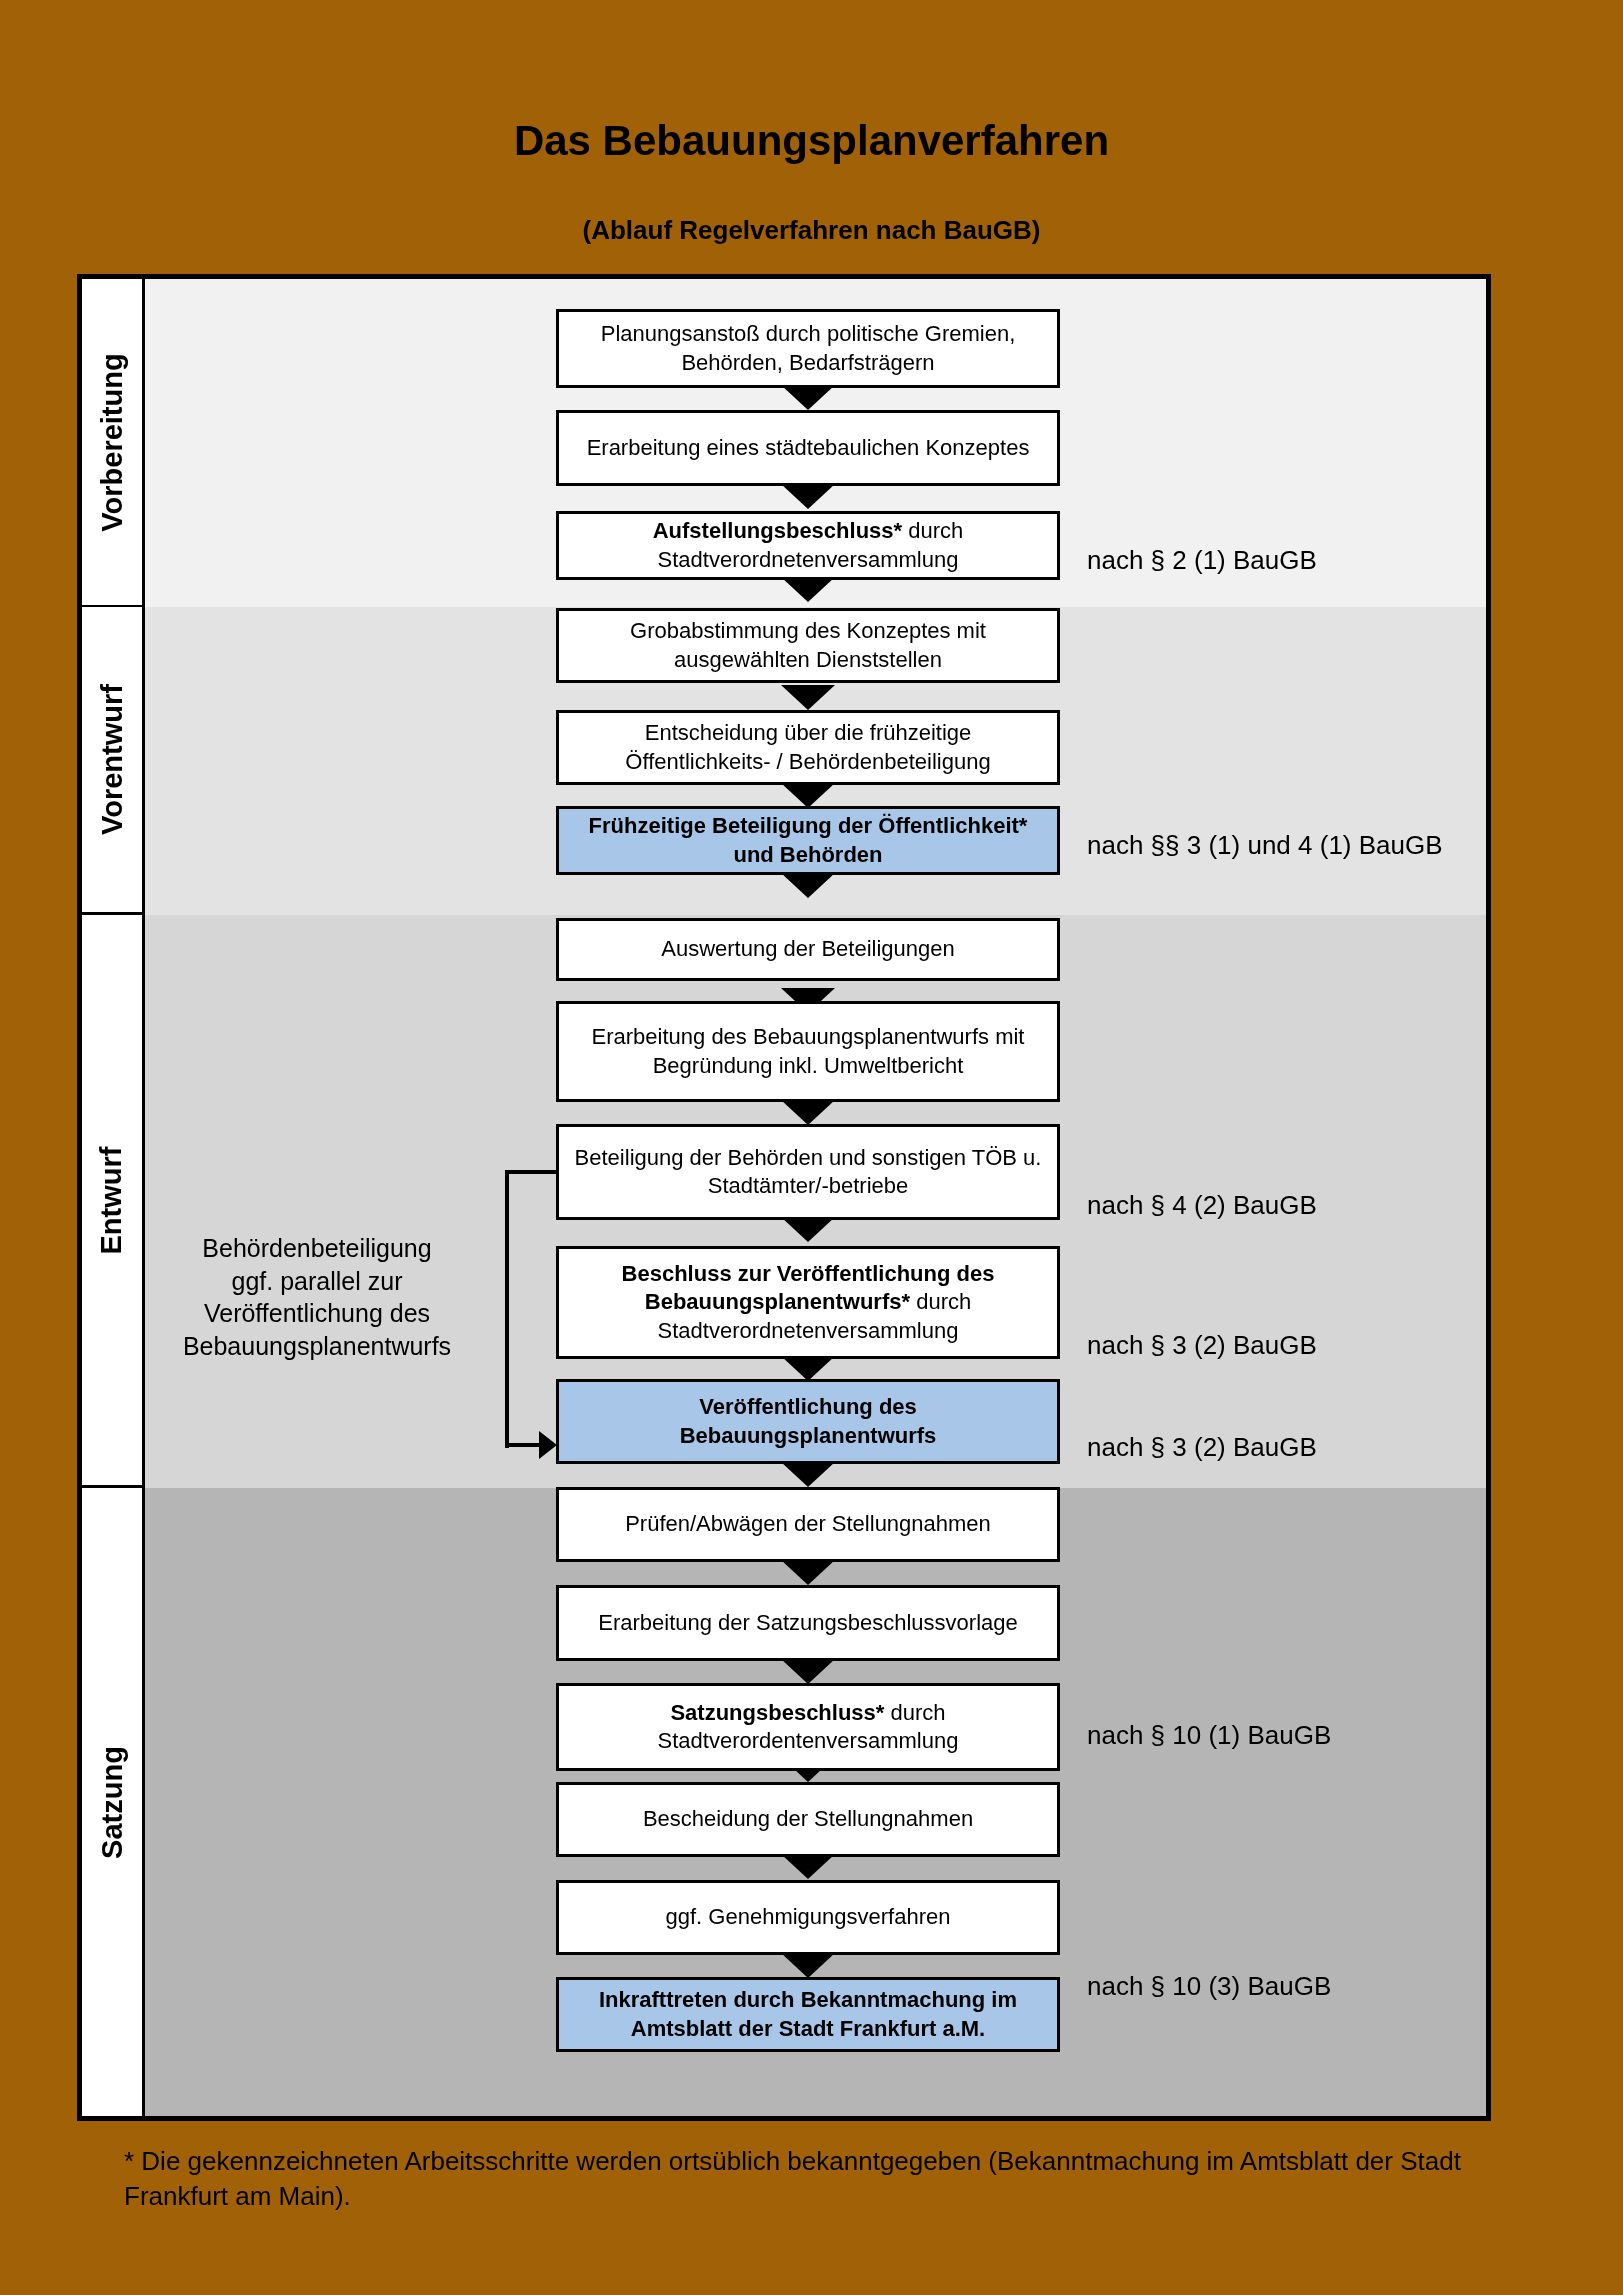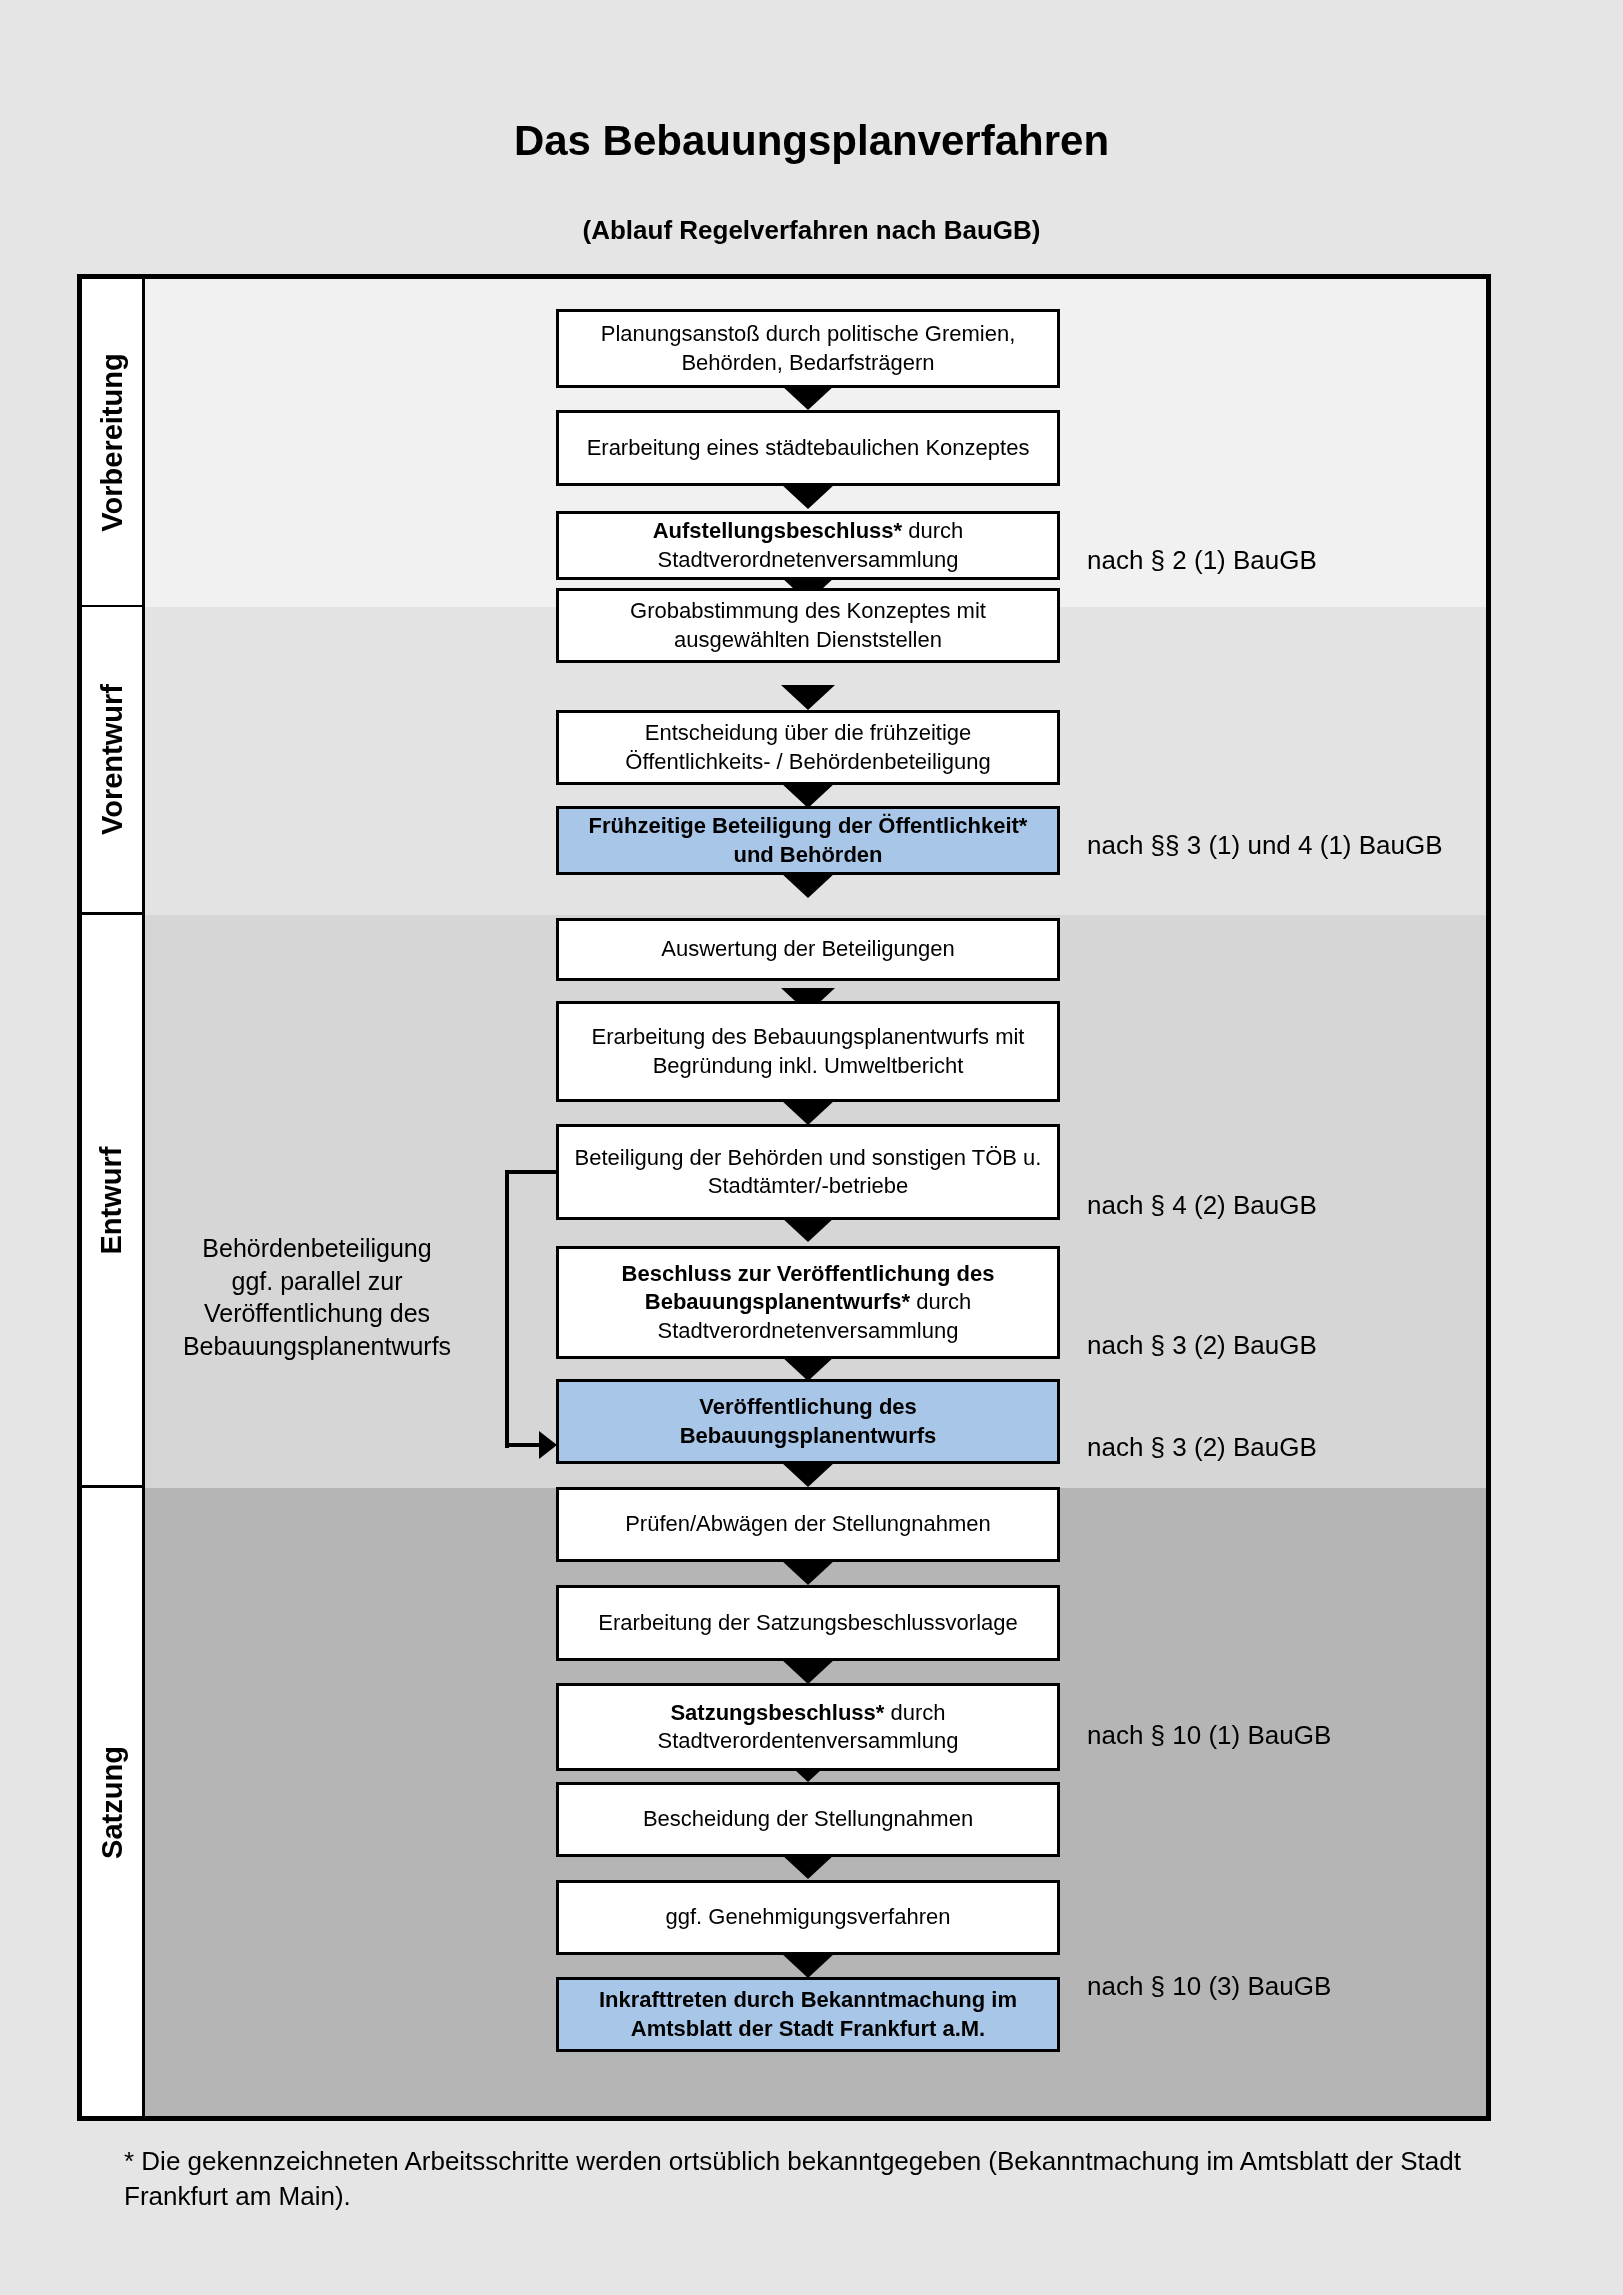--- a/index.html
+++ b/index.html
@@ -1,17 +1,17 @@
 <!DOCTYPE html>
 <html style="font-size:10.5px"><head>
 <meta charset="utf-8">
 <style>
   html,body{margin:0;padding:0;background:#ffffff;}
   .page{
-    position:relative;width:1623px;height:2295px;background:#e5e5e5;
+    position:relative;width:1623px;height:2295px;background:#a16207;
     font-family:"Liberation Sans",sans-serif;color:#000;overflow:hidden;
   }
   .title{
     position:absolute;top:117px;left:0;width:1623px;text-align:center;
     font-size:42px;font-weight:bold;letter-spacing:0px;
   }
   .subtitle{
     position:absolute;top:215px;left:0;width:1623px;text-align:center;
     font-size:26px;font-weight:bold;
   }
@@ -102,21 +102,21 @@
 
   <div class="box" style="top:309px;height:79px;">
     <div><span class="bd"></span><span>Planungsanstoß durch politische Gremien, Behörden, Bedarfsträgern</span></div>
   </div>
   <div class="box" style="top:410px;height:76px;">
     <div><span class="bd"></span><span>Erarbeitung eines städtebaulichen Konzeptes</span></div>
   </div>
   <div class="box" style="top:511px;height:69px;">
     <div><span class="bd">Aufstellungsbeschluss*</span><span> durch Stadtverordnetenversammlung</span></div>
   </div>
-  <div class="box" style="top:588px;height:75px;">
+  <div class="box" style="top:608px;height:75px;">
     <div><span class="bd"></span><span>Grobabstimmung des Konzeptes mit ausgewählten Dienststellen</span></div>
   </div>
   <div class="box" style="top:710px;height:75px;">
     <div><span class="bd"></span><span>Entscheidung über die frühzeitige Öffentlichkeits- / Behördenbeteiligung</span></div>
   </div>
   <div class="box highlight" style="top:806px;height:69px;">
     <div><span class="bd">Frühzeitige Beteiligung der Öffentlichkeit* und Behörden</span><span></span></div>
   </div>
   <div class="box" style="top:918px;height:63px;">
     <div><span class="bd"></span><span>Auswertung der Beteiligungen</span></div>

